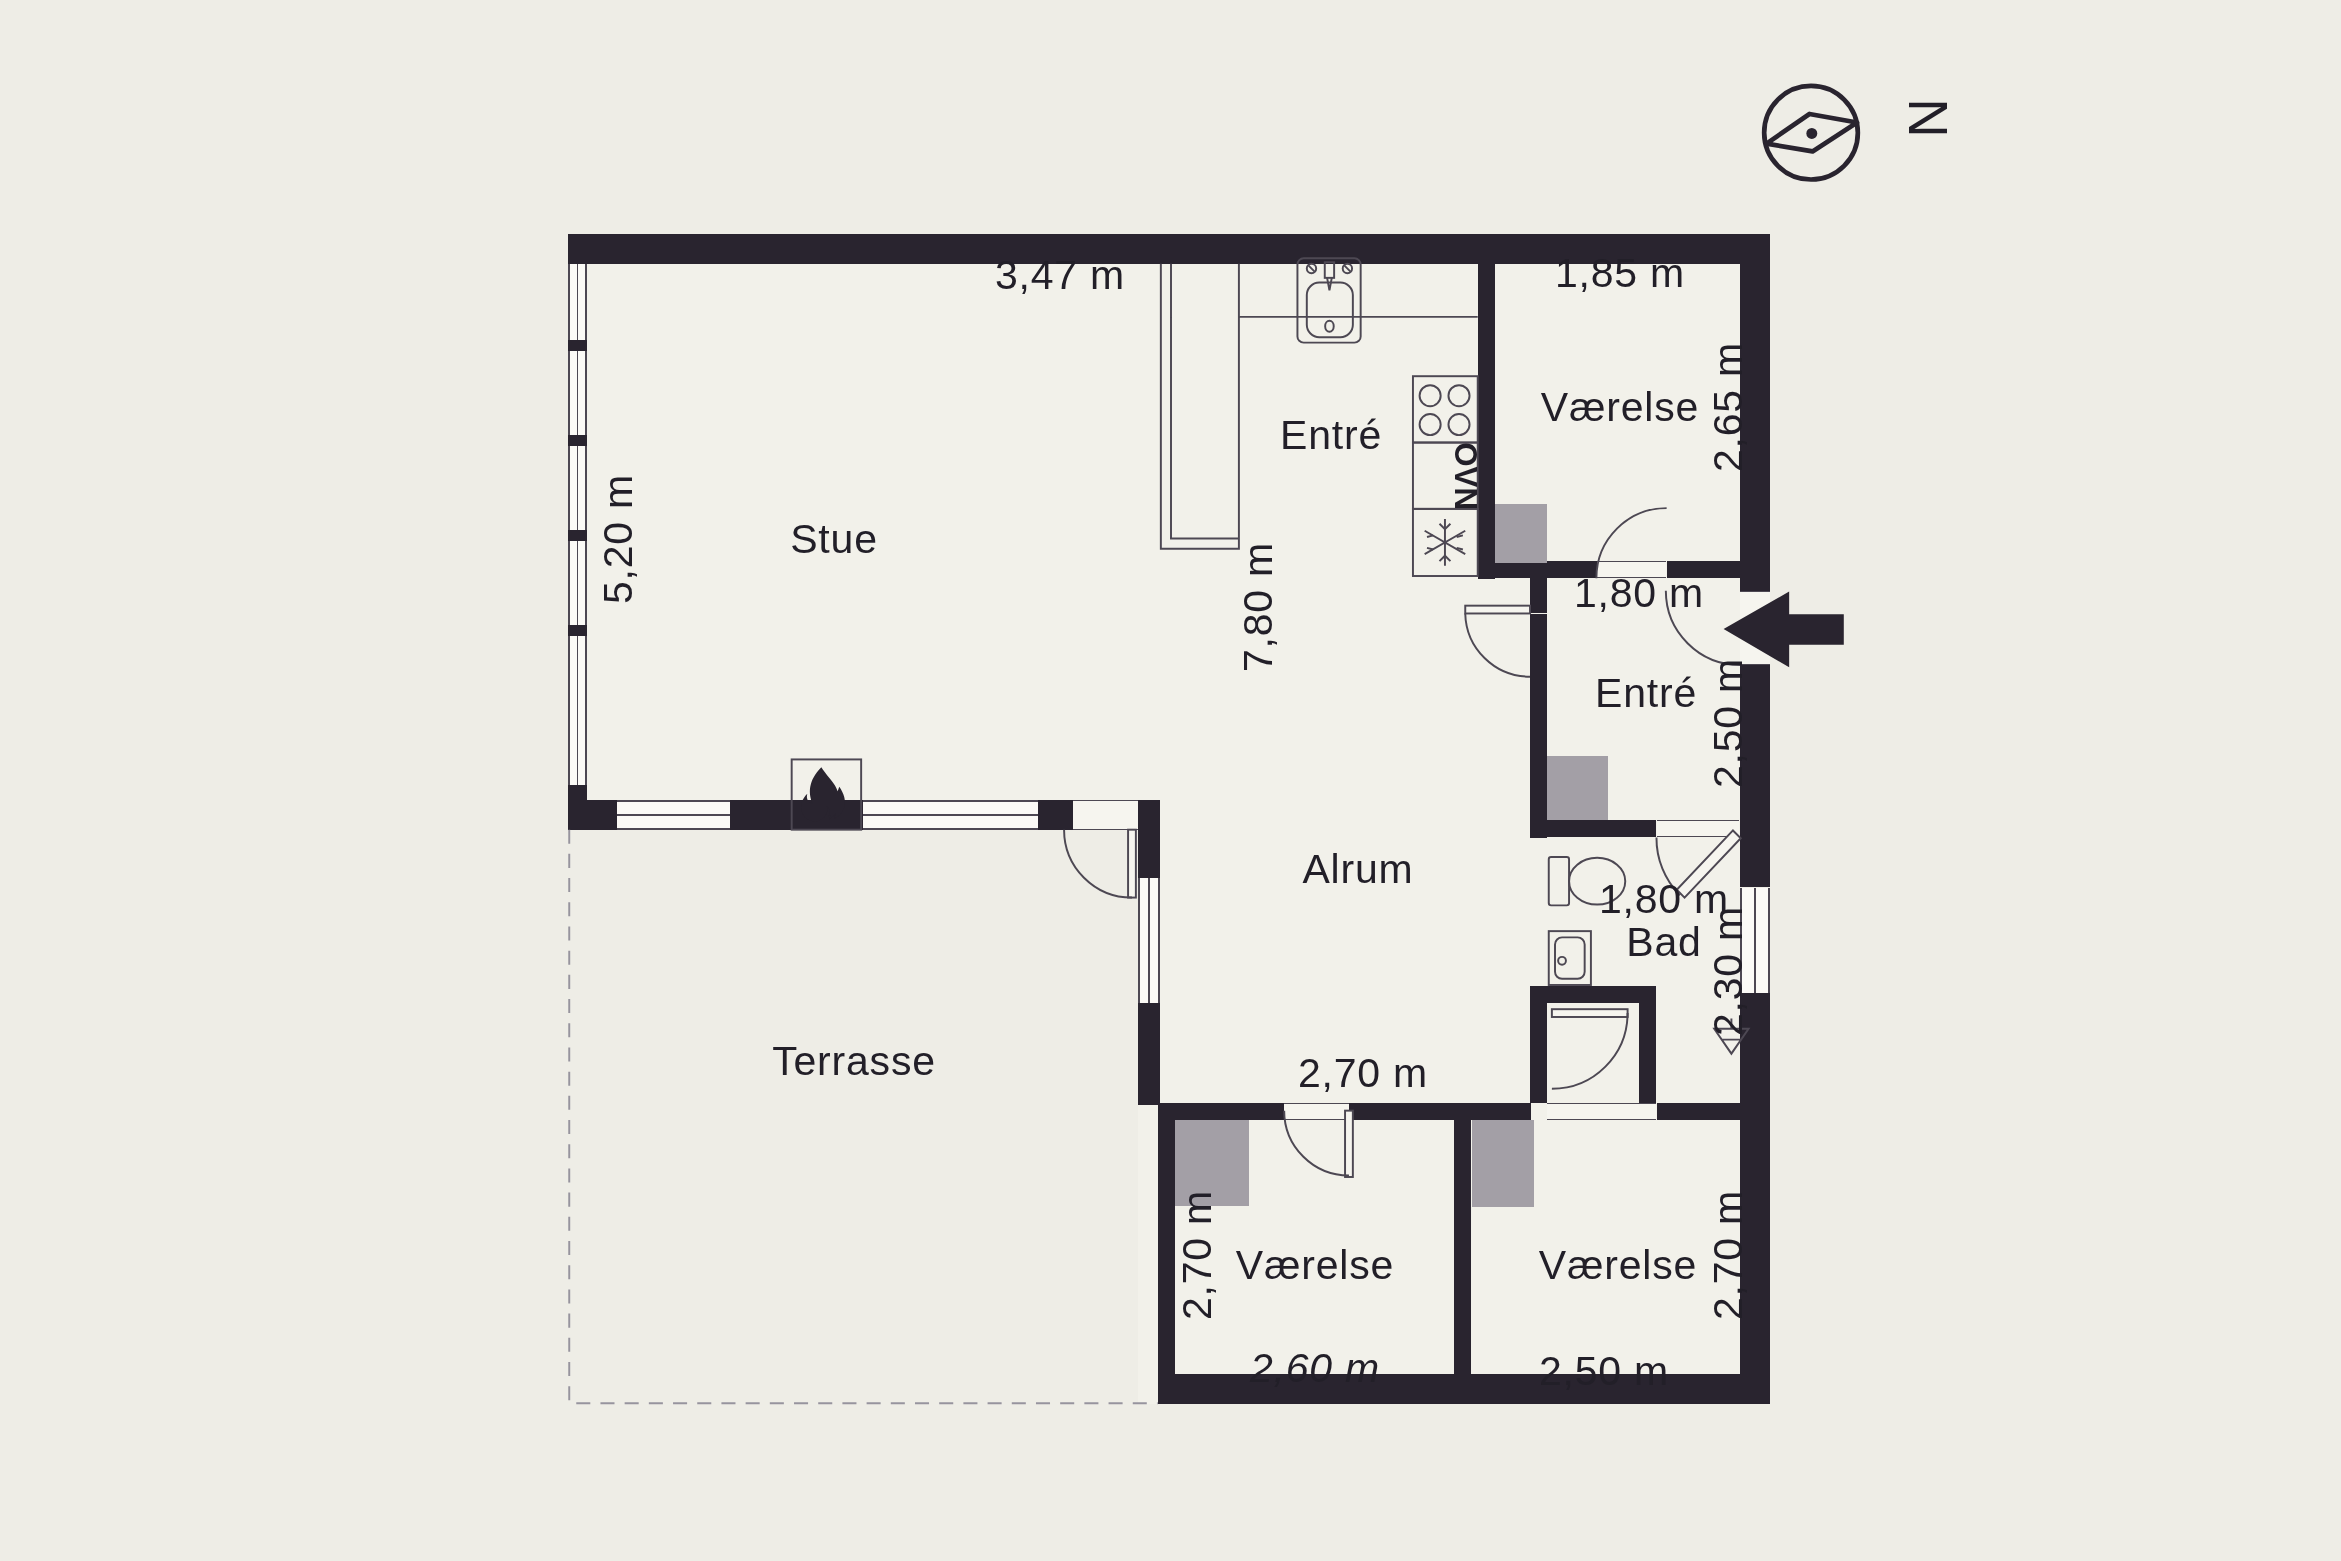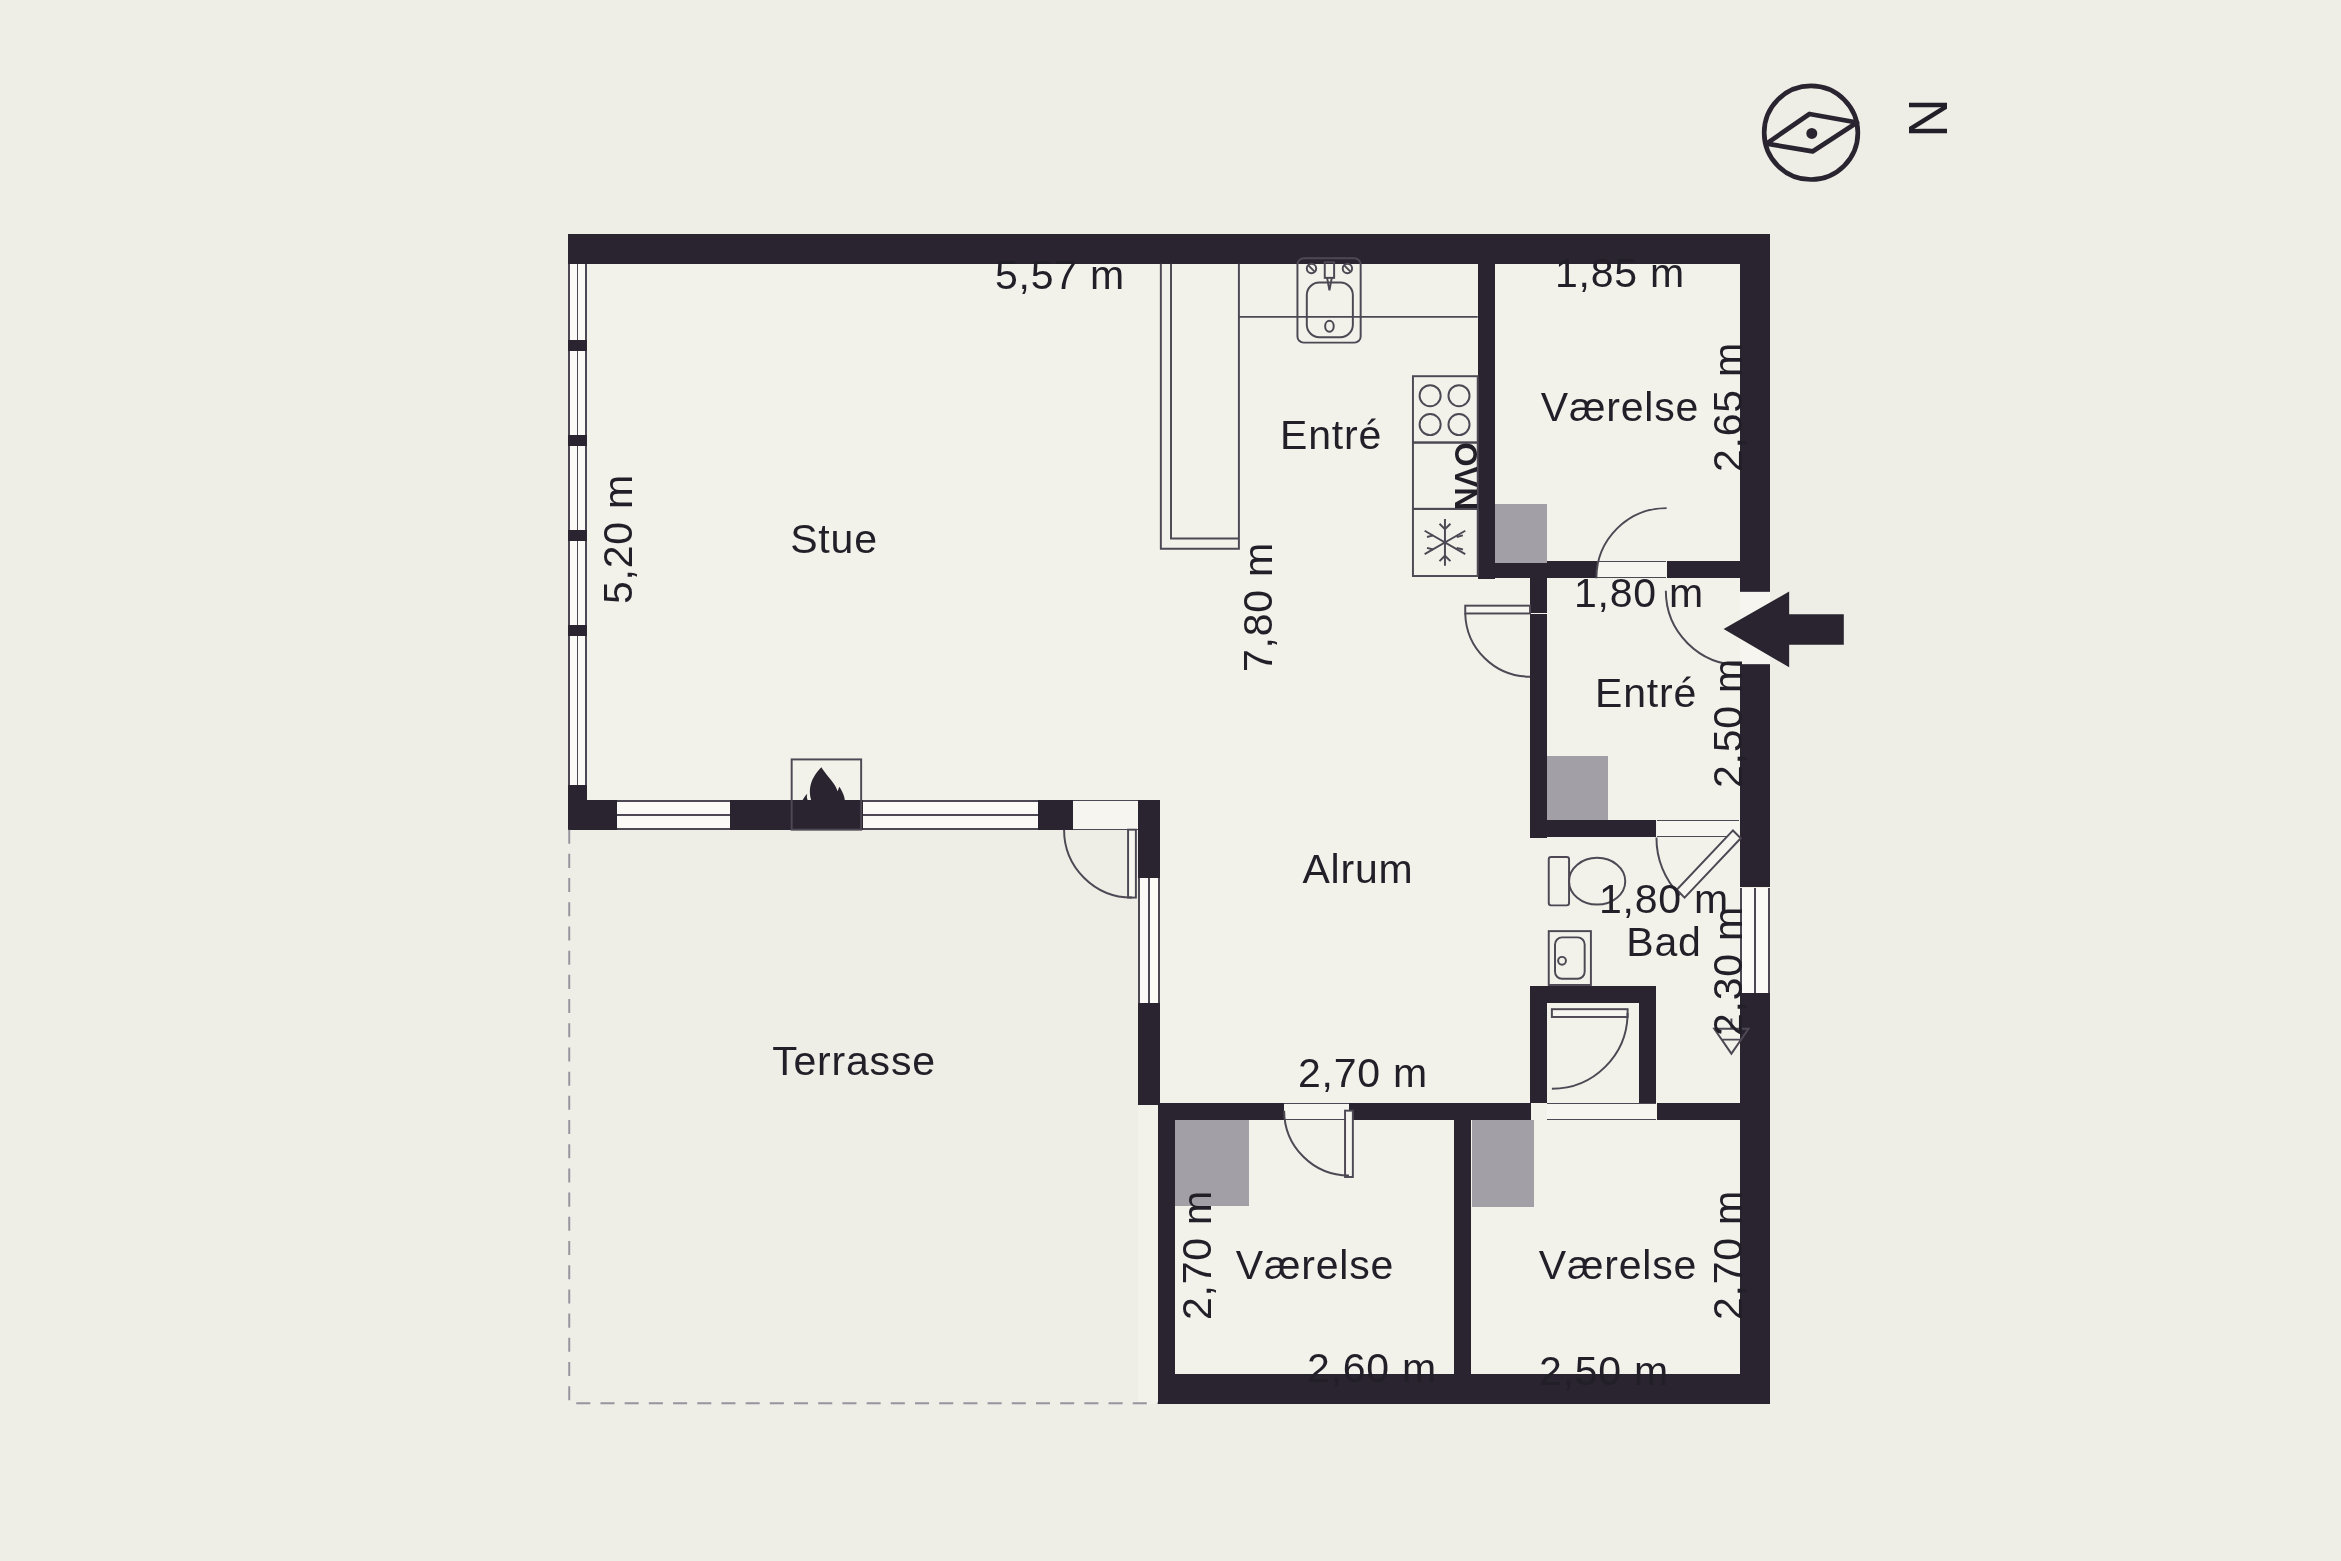--- a/index.html
+++ b/index.html
@@ -171,21 +171,21 @@
       <circle cx="2320" cy="170" r="60"></circle>
       <polygon points="2263,184 2318,146 2379,157 2322,194" stroke-linejoin="round"></polygon>
       <circle cx="2321" cy="171" r="7" fill="#29242f" stroke="none"></circle>
     </g>
     <text transform="translate(2446,126) rotate(90)" font-size="70" fill="#221f28" font-family="Liberation Sans, sans-serif">N</text>
 
     <text transform="translate(1864,610) rotate(90)" font-size="40" font-weight="bold" fill="#221f28" text-anchor="middle" font-family="Liberation Sans, sans-serif">OVN</text>
   </svg>
 
   <div class="lbl" style="left:834px;top:539px;">Stue</div>
-  <div class="lbl" style="left:1060px;top:275px;">5,57 m</div>
+  <div class="lbl" style="left:1060px;top:275px;">3,47 m</div>
   <div class="lbl rot" style="left:618px;top:539px;">5,20 m</div>
 
   <div class="lbl" style="left:1331px;top:435px;">Entré</div>
   <div class="lbl rot" style="left:1258px;top:607px;">7,80 m</div>
 
   <div class="lbl" style="left:1620px;top:407px;">Værelse</div>
   <div class="lbl" style="left:1620px;top:273px;">1,85 m</div>
   <div class="lbl rot" style="left:1728px;top:407px;">2,65 m</div>
 
   <div class="lbl" style="left:1639px;top:593px;">1,80 m</div>
@@ -197,20 +197,20 @@
   <div class="lbl" style="left:1363px;top:1073px;">2,70 m</div>
 
   <div class="lbl" style="left:1664px;top:899px;">1,80 m</div>
   <div class="lbl" style="left:1664px;top:942px;">Bad</div>
   <div class="lbl rot" style="left:1728px;top:971px;">2,30 m</div>
 
   <div class="lbl" style="left:854px;top:1061px;">Terrasse</div>
 
   <div class="lbl" style="left:1315px;top:1265px;">Værelse</div>
   <div class="lbl rot" style="left:1197px;top:1255px;">2,70 m</div>
-  <div class="lbl" style="left:1372px;top:1368px;">2,60 m</div>
+  <div class="lbl" style="left:1315px;top:1368px;font-style:italic;">2,60 m</div>
 
   <div class="lbl" style="left:1618px;top:1265px;">Værelse</div>
   <div class="lbl rot" style="left:1728px;top:1255px;">2,70 m</div>
   <div class="lbl" style="left:1604px;top:1371px;">2,50 m</div>
 
 </div>
 
 
 </body></html>

